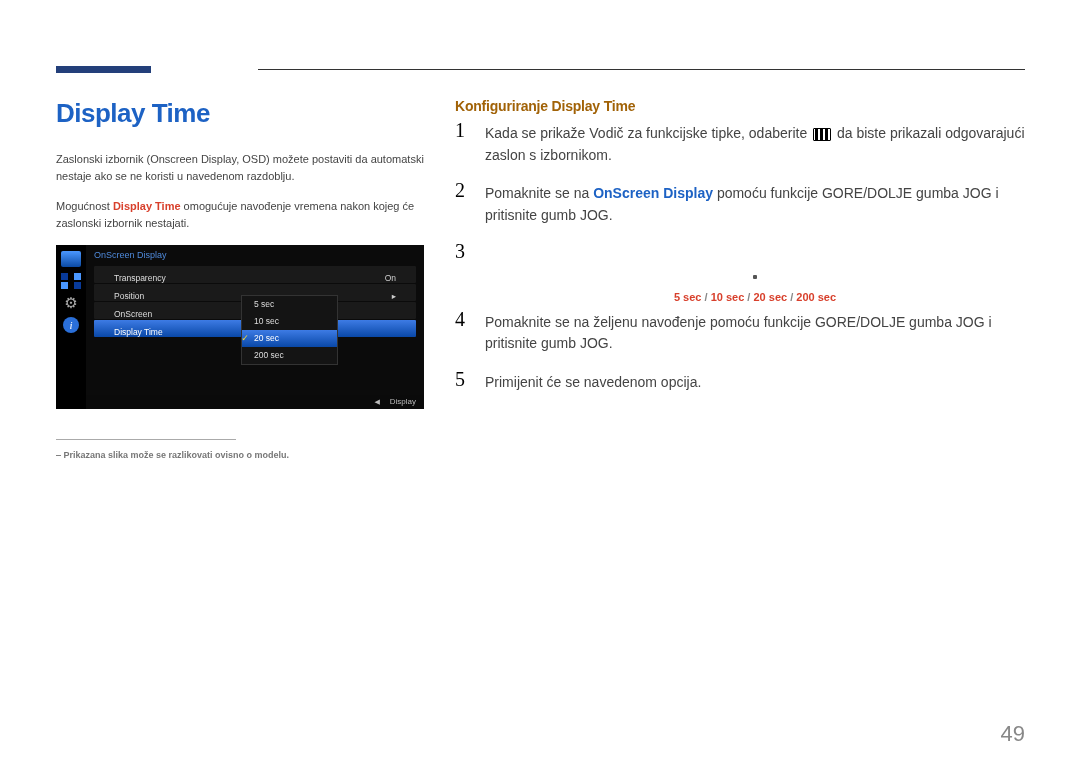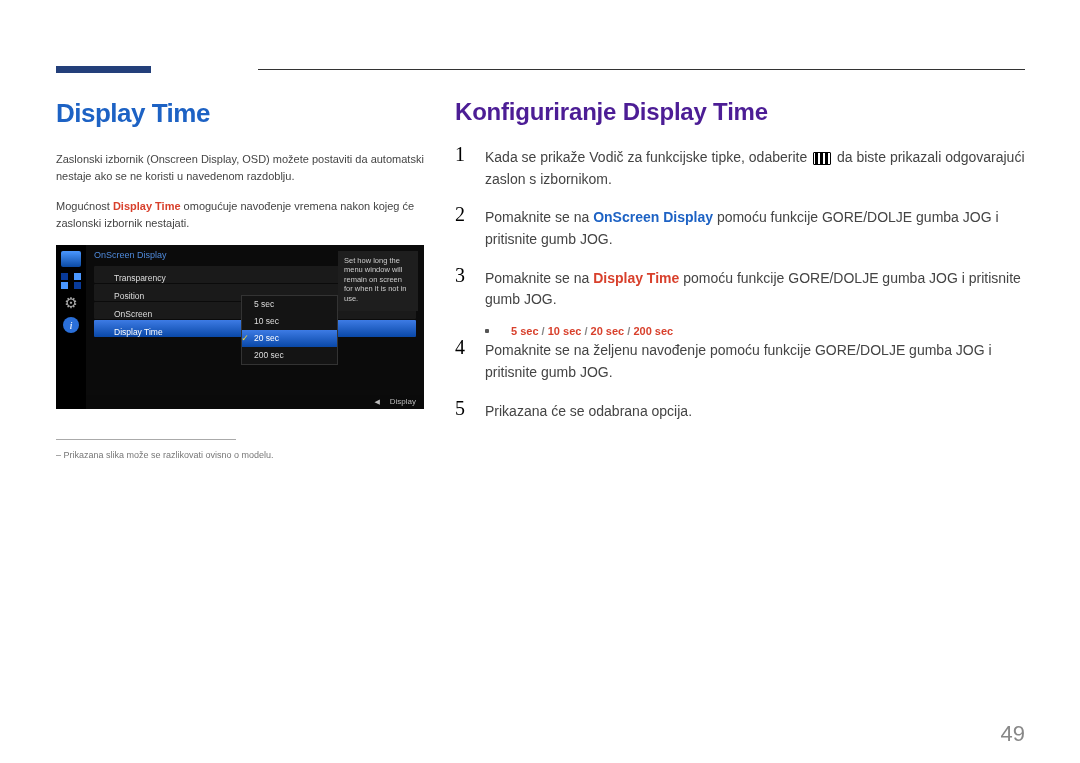--- a/index.html
+++ b/index.html
@@ -2,21 +2,21 @@
 <html><head>
 <meta charset="utf-8">
 <style>
   * { box-sizing: border-box; margin: 0; padding: 0; }
   body { font-family: Arial, Helvetica, sans-serif; background: #fff; color: #333; width: 1080px; height: 763px; position: relative; font-size: 12px; }
   .top-rule { position: absolute; top: 69px; left: 258px; right: 55px; height: 1px; background: #333; }
   .top-rule-accent { position: absolute; top: 66px; left: 56px; width: 95px; height: 7px; background: #233f7a; }
   .left-col { position: absolute; top: 98px; left: 56px; width: 368px; }
   .right-col { position: absolute; top: 98px; left: 455px; right: 55px; }
   h1 { font-size: 26px; color: #1d62c4; font-weight: bold; letter-spacing: -0.5px; margin-bottom: 22px; }
-  h2 { font-size: 24px; color: #4c1d95; font-weight: bold; letter-spacing: -0.2px; margin-bottom: 18px; }
+  h2 { font-size: 14px; color: #a16207; font-weight: bold; letter-spacing: -0.2px; margin-bottom: 6px; }
   .para { font-size: 11px; line-height: 1.5; color: #444; margin-bottom: 14px; }
   .para .red { color: #d8402c; font-weight: bold; }
   .osd-shot { margin-top: 4px; width: 368px; height: 164px; background: #000; color: #ddd; position: relative; font-size: 9px; }
   .osd-sidebar { position: absolute; left: 0; top: 0; bottom: 0; width: 30px; background: #000; }
   .side-icon { width: 20px; height: 16px; margin: 6px auto; position: relative; }
   .icon-disp { background: linear-gradient(#4a97ff,#0b4aa3); border-radius: 2px; }
   .icon-pip  { }
   .icon-pip::before, .icon-pip::after { content:""; position:absolute; background:#083a9a; width:7px; height:7px; }
   .icon-pip::before { left:0; top:0; }
   .icon-pip::after { right:0; bottom:0; }
@@ -34,34 +34,34 @@
   .sub-opt { height:17px; line-height:17px; padding:0 8px; font-size:8.5px; color:#ddd; position:relative; }
   .sub-opt.active { background: linear-gradient(#3d7be4,#0948a8); color:#fff; }
   .sub-opt.active::before { content:"\2713"; color:#f7d936; position:absolute; left:-2px; font-size:9px; width:10px; text-align:center; }
   .sub-opt.active { padding-left:12px; }
   .sub-opt:not(.active) { padding-left:12px; }
   .sub-opt:first-child  { padding-left:12px; }
   .help-box { position:absolute; right:6px; top:6px; width:80px; height:60px; background:#1e1e1e; font-size:7.5px; color:#ccc; padding:5px 6px; line-height:1.25; }
   .osd-footer { position:absolute; bottom:0; left:30px; right:0; height:14px; background:#0a0a0a; font-size:8px; color:#bbb; text-align:right; padding-right:8px; line-height:14px; }
   .osd-footer .tri { margin-right:10px; font-size:7px; }
   .note-rule { width:180px; height:1px; background:#aaa; margin-top:30px; margin-bottom:10px; }
-  .footnote { font-size:9px; color:#777; }
+  .footnote { font-size:9px; color:#777;font-weight:bold; }
   .footnote::before { content:"\2012\0020"; }
   .step { display:flex; gap:16px; margin-bottom:14px; }
   .step-num { font-size:20px; color:#000; font-weight:400; font-family:"Times New Roman",serif; line-height:1; min-width:14px; }
   .step-body { font-size:14px; line-height:1.55; color:#444; padding-top:3px; }
   .step-body .hl-blue { color:#1d62c4; font-weight:bold; }
   .step-body .hl-red  { color:#d8402c; font-weight:bold; }
   .mini-menu-icon { display:inline-block; width:18px; height:11px; vertical-align:middle; position:relative; margin:0 2px; }
   .mini-menu-icon span { position:absolute; background:#000; width:3px; top:0; bottom:0; }
   .mini-menu-icon span:nth-child(1){ left:2px; }
   .mini-menu-icon span:nth-child(2){ left:7px; }
   .mini-menu-icon span:nth-child(3){ left:12px; }
   .mini-menu-icon::before { content:""; position:absolute; left:0; right:0; top:-1px; bottom:-1px; border:1px solid #000; border-radius:1px; }
-  .bullet-line { display:flex; gap:22px; font-size:11px; margin:4px 0 0 30px; align-items:center; }
+  .bullet-line { display:flex; gap:12px; font-size:11px; margin:4px 0 6px 30px; align-items:center;flex-direction:column; }
   .bullet-dot { width:4px; height:4px; background:#555; border-radius:1px; flex:none; }
   .bullet-line .val-red { color:#d8402c; font-weight:bold; }
   .bullet-line .sep { color:#888; font-weight:bold; }
   .page-num { position:absolute; bottom:16px; right:55px; font-size:22px; color:#888; }
 </style>
 </head>
 <body>
 
 <div class="top-rule-accent"></div>
 <div class="top-rule"></div>
@@ -101,21 +101,20 @@
         <div class="menu-item selected">
           <span>Display Time</span>
         </div>
       </div>
       <div class="sub-popup">
         <div class="sub-opt">5 sec</div>
         <div class="sub-opt">10 sec</div>
         <div class="sub-opt active">20 sec</div>
         <div class="sub-opt">200 sec</div>
       </div>
-      <div class="help-box">Set how long the menu window will remain on screen for when it is not in use.</div>
     </div>
     <div class="osd-footer">
       <span class="tri">◀</span><span>Display</span>
     </div>
   </div>
 
   <div class="note-rule"></div>
   <div class="footnote">Prikazana slika može se razlikovati ovisno o modelu.</div>
 </div>
 
@@ -131,23 +130,20 @@
 
   <div class="step">
     <div class="step-num">2</div>
     <div class="step-body">
       <span>Pomaknite se na </span><span class="hl-blue">OnScreen Display</span><span> pomoću funkcije GORE/DOLJE gumba JOG i pritisnite gumb JOG.</span>
     </div>
   </div>
 
   <div class="step">
     <div class="step-num">3</div>
-    <div class="step-body">
-      <span>Pomaknite se na </span><span class="hl-red">Display Time</span><span> pomoću funkcije GORE/DOLJE gumba JOG i pritisnite gumb JOG.</span>
-    </div>
   </div>
 
   <div class="bullet-line">
     <span class="bullet-dot"></span>
     <span>
       <span class="val-red">5 sec</span>
       <span class="sep"> / </span>
       <span class="val-red">10 sec</span>
       <span class="sep"> / </span>
       <span class="val-red">20 sec</span>
@@ -156,17 +152,17 @@
     </span>
   </div>
 
   <div class="step">
     <div class="step-num">4</div>
     <div class="step-body">Pomaknite se na željenu navođenje pomoću funkcije GORE/DOLJE gumba JOG i pritisnite gumb JOG.</div>
   </div>
 
   <div class="step">
     <div class="step-num">5</div>
-    <div class="step-body">Prikazana će se odabrana opcija.</div>
+    <div class="step-body">Primijenit će se navedenom opcija.</div>
   </div>
 </div>
 
 <div class="page-num">49</div>
 
 </body></html>

